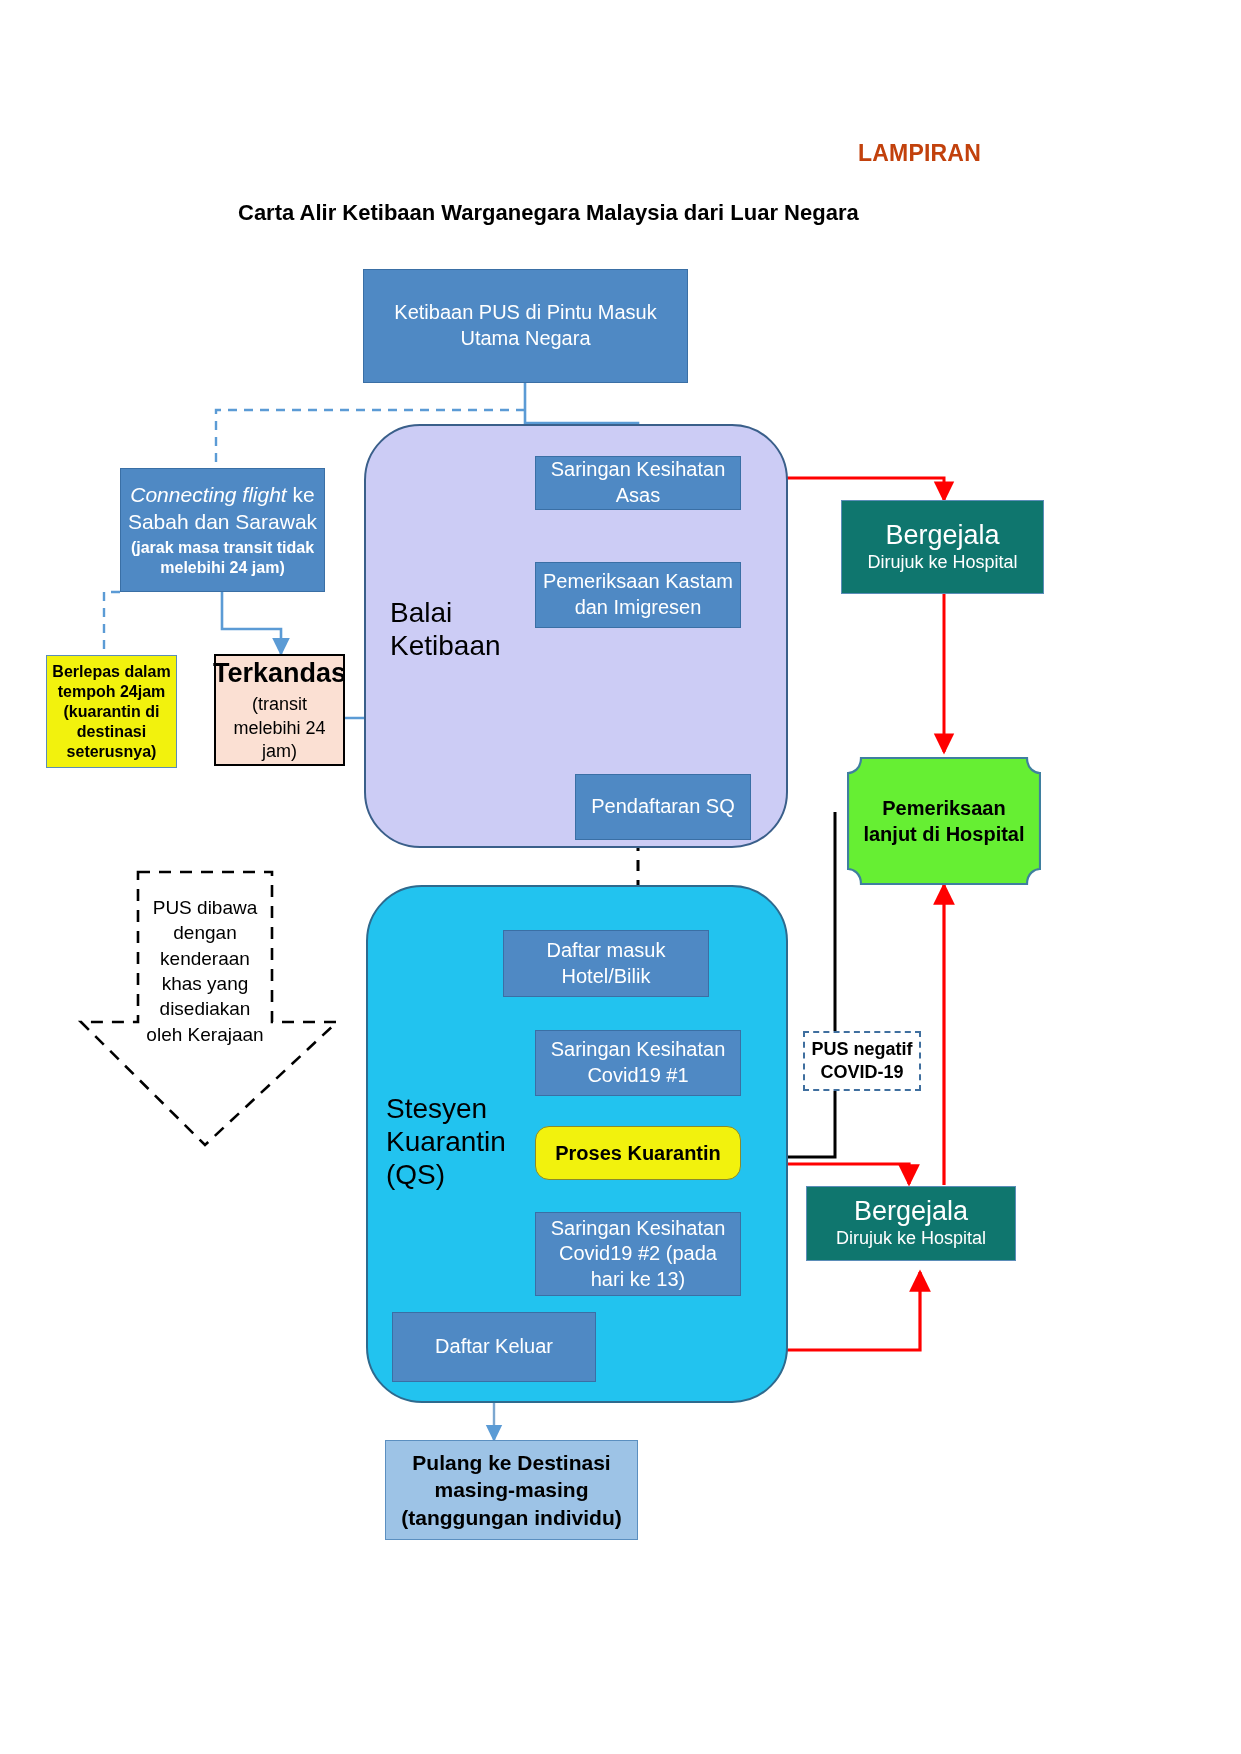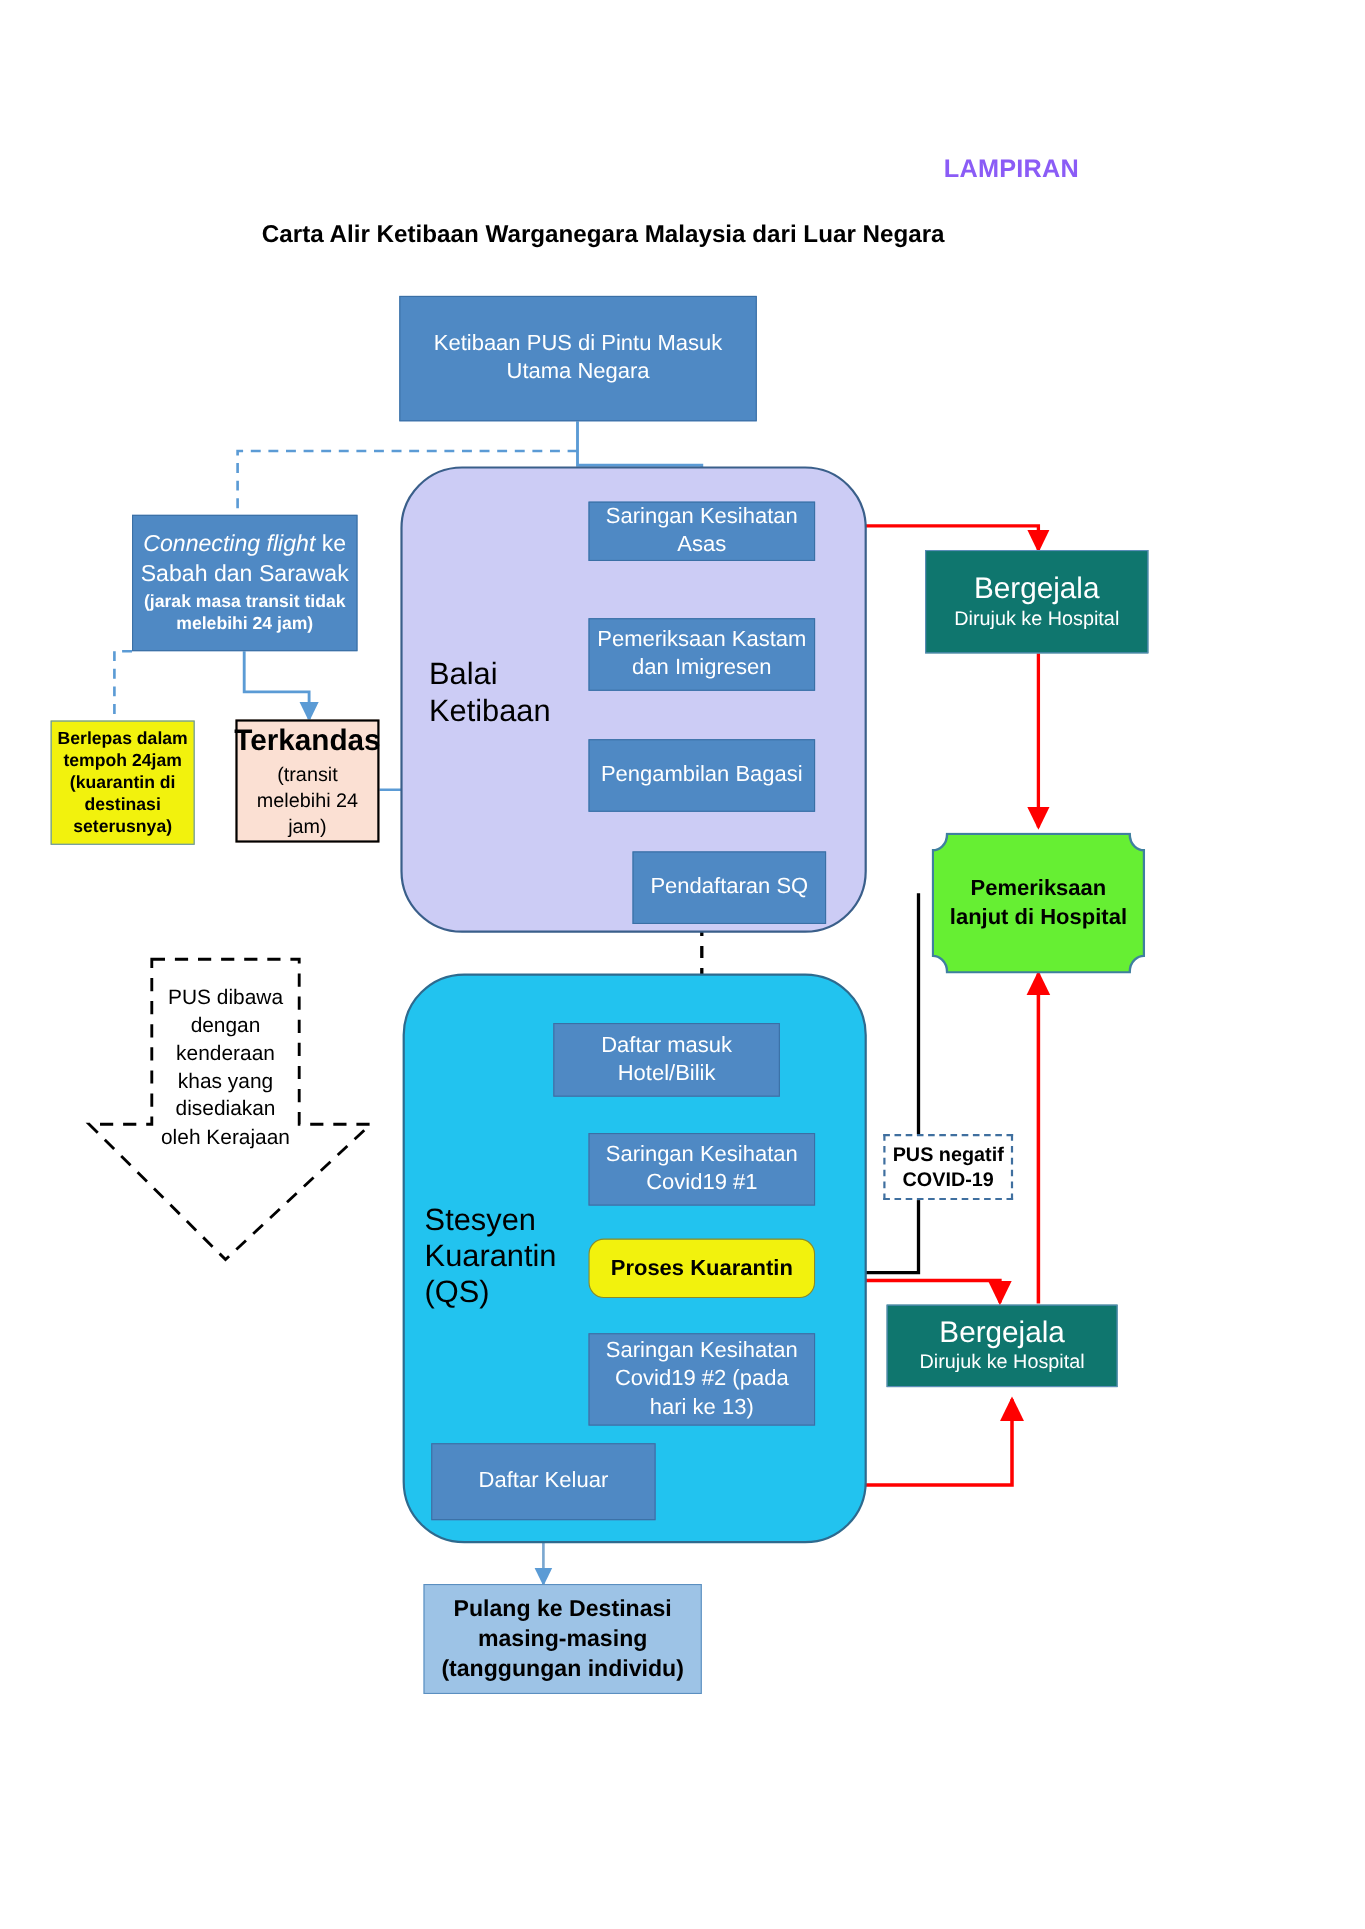--- a/index.html
+++ b/index.html
@@ -2,21 +2,21 @@
 <html><head>
 <meta charset="utf-8">
 <style>
   html,body{margin:0;padding:0;background:#ffffff;}
   body{font-family:"Liberation Sans",sans-serif;}
   #page{position:relative;width:1241px;height:1754px;background:#fff;overflow:hidden;}
   .abs{position:absolute;box-sizing:border-box;}
   .ctr{display:flex;align-items:center;justify-content:center;text-align:center;}
 
   
-  .lampiran{font-weight:bold;font-size:23px;color:#8b5cf6;letter-spacing:.2px;}
+  .lampiran{font-weight:bold;font-size:23px;color:#c2410c;letter-spacing:.2px;}
   .charttitle{font-weight:bold;font-size:22px;color:#000;}
 
   
   .hall{background:#ccccf5;border:2px solid #3a5f8a;border-radius:56px;}
   .qs{background:#22c3ef;border:2px solid #2e6a8e;border-radius:56px;}
   .hall-label,.qs-label{font-size:28px;color:#000;line-height:1.18;text-align:left;}
 
   
   .pbox{background:#4f89c4;border:1.5px solid #3a6fa5;color:#ffffff;font-size:20px;line-height:1.28;padding:4px 6px;}
   .pbox-light{background:#9dc3e6;border:1.5px solid #5b8fc0;color:#000;font-weight:bold;font-size:21px;line-height:1.3;}
@@ -113,21 +113,20 @@
 
   <div class="abs yellowbox ctr" style="left:46px;top:655px;width:131px;height:113px;padding:4px 5px;font-size:16px;">Berlepas dalam tempoh 24jam (kuarantin di destinasi seterusnya)</div>
 
   <div class="abs peachbox ctr" style="left:214px;top:654px;width:131px;height:112px;flex-direction:column;">
     <span class="ttl">Terkandas</span>
     <span>(transit melebihi 24 jam)</span>
   </div>
 
   <div class="abs pbox ctr" style="left:535px;top:456px;width:206px;height:54px;">Saringan Kesihatan Asas</div>
   <div class="abs pbox ctr" style="left:535px;top:562px;width:206px;height:66px;">Pemeriksaan Kastam dan Imigresen</div>
-  <div class="abs pbox ctr" style="left:535px;top:672px;width:206px;height:66px;">Pengambilan Bagasi</div>
   <div class="abs pbox ctr" style="left:535px;top:774px;width:176px;height:66px;margin-left:40px;">Pendaftaran SQ</div>
 
   <div class="abs redbox ctr" style="left:841px;top:500px;width:203px;height:94px;flex-direction:column;">
     <span class="big">Bergejala</span>
     <span class="small">Dirujuk ke Hospital</span>
   </div>
 
   <svg class="abs" style="left:847px;top:757px;width:194px;height:128px;" viewBox="0 0 194 128">
     <path d="M14,1 C14,12 6,16 1,16 L1,112 C6,112 14,116 14,127
              L180,127 C180,116 188,112 193,112 L193,16 C188,16 180,12 180,1 Z" fill="#66ef33" stroke="#3f7f9f" stroke-width="2.2"></path>

